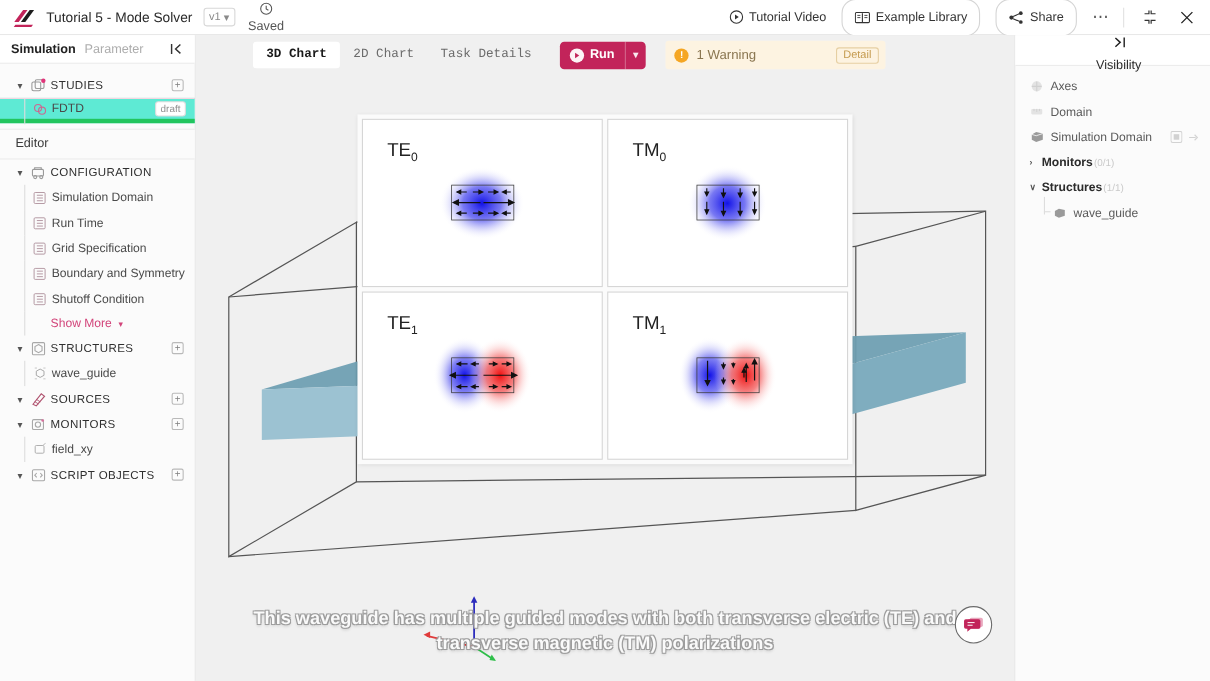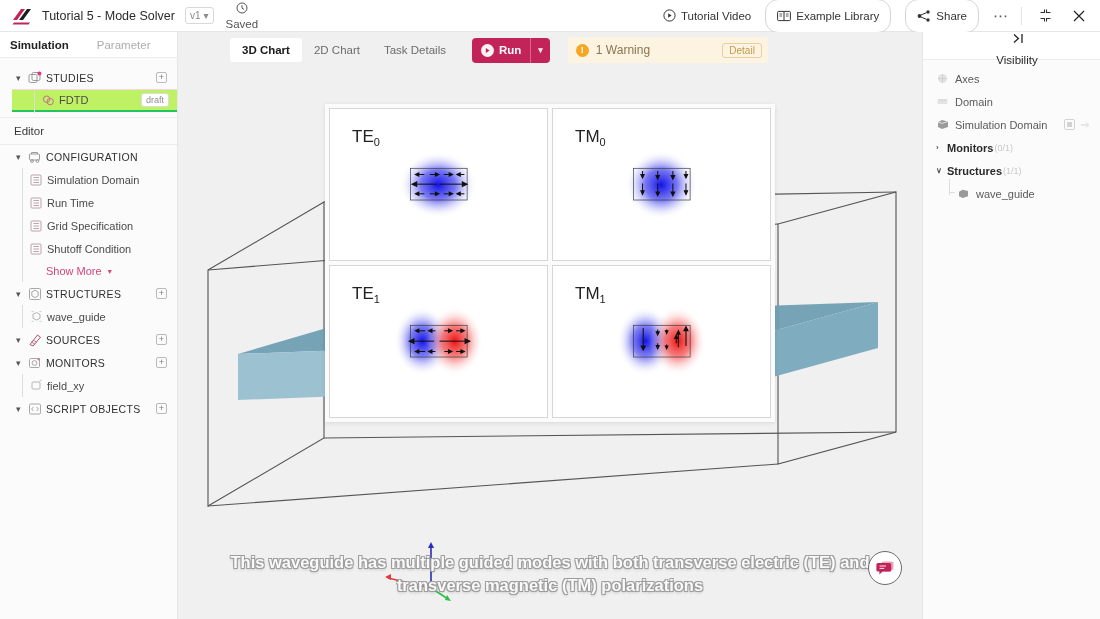--- a/index.html
+++ b/index.html
@@ -37,21 +37,21 @@
     width:22px; height:22px; color:#333; }
   .dots { letter-spacing:1px; font-size:15px; color:#555; margin-left:14px; line-height:8px; }
   .divider-v { width:1px; height:18px; background:#e2e2e2; margin-left:12px; }
 
   
   .left {
     position:absolute; left:0; top:32px; width:178px; height:587px;
     background:#fbfbfb; border-right:1px solid #e6e6e6;
   }
   .left-tabs {
-    height:26px; display:flex; align-items:center; padding:0 10px; gap:28px;
+    height:26px; display:flex; align-items:center; padding:0 10px; gap:8px;
     background:#ffffff; border-bottom:1px solid #ececec;
   }
   .lt-active { font-size:11.5px; color:#222; font-weight:bold; }
   .lt-idle { font-size:11.5px; color:#adadad; }
   .collapse-ic { margin-left:auto; font-size:12px; color:#444; }
 
   .tree { padding-top:8px; }
   .node {
     display:flex; align-items:center; height:23px; padding-left:16px;
     font-size:11px; color:#3a3a3a; position:relative;
@@ -61,21 +61,21 @@
   .grp-label { font-size:10.5px; letter-spacing:.35px; color:#2f2f2f; }
   .plus-box {
     position:absolute; right:10px; width:11px; height:11px;
     border:1px solid #b9b9b9; border-radius:2px; color:#7c7c7c;
     font-size:9px; line-height:9px; text-align:center;
   }
   .child { display:flex; align-items:center; height:23px; padding-left:30px; font-size:11px; color:#4a4a4a; position:relative;}
   .child .tick { position:absolute; left:22px; top:0; width:1px; height:23px; background:#ddd; }
   .child .ic { width:17px; flex:0 0 17px; display:flex; align-items:center; }
   .sel-row {
-    background:#bef264; border-top:1px solid #f5d6e0; border-bottom:2px solid #22c55e;margin-left:12px;
+    background:#5eead4; border-top:1px solid #f5d6e0; border-bottom:4px solid #22c55e;
   }
   .draft-badge {
     position:absolute; right:8px; border:1px solid #dcdcdc; background:#fff;
     border-radius:3px; font-size:9px; color:#8f8f8f; padding:1px 4px;
   }
   .editor-hd {
     height:28px; display:flex; align-items:center; padding-left:14px;
     font-size:11.5px; color:#3a3a3a; border-top:1px solid #ececec; border-bottom:1px solid #ececec;
     background:#fbfbfb; margin-top:5px;
   }
@@ -84,21 +84,21 @@
 
   
   .viewport {
     position:absolute; left:178px; top:32px; width:744px; height:587px;
     background:#f0f0f0; overflow:hidden;
   }
   .vp-toolbar {
     position:absolute; left:0; top:0; width:744px; height:36px;
     display:flex; align-items:center; padding-left:52px; gap:0; z-index:6;
   }
-  .chart-tab { font-size:11.5px; color:#6b6b6b; padding:0 12px; height:24px; line-height:24px; }
+  .chart-tab { font-size:11.5px; color:#6b6b6b; padding:0 12px; height:24px; line-height:24px;font-family:Liberation Mono, monospace; }
   .chart-tab.active { color:#1a1a1a; font-weight:bold; background:#ffffff; border-radius:3px; }
   .run-btn {
     display:flex; align-items:center; height:25px; border-radius:4px;
     background:#c2245a; color:#fff; font-size:11.5px; font-weight:bold; margin-left:14px;
   }
   .run-btn .play {
     width:13px; height:13px; border-radius:50%; background:rgba(255,255,255,.95);
     margin:0 5px 0 9px; display:flex; align-items:center; justify-content:center;
   }
   .run-btn .lbl { padding-right:9px; }
@@ -318,20 +318,30 @@
       </div>
       <div class="child">
         <span class="tick"></span>
         <span class="ic">
           <svg width="12" height="12" viewBox="0 0 12 12">
               <rect x="1" y="1" width="10" height="10" rx="1" fill="none" stroke="#b59aa4" stroke-width=".9"></rect>
               <path d="M3.5 3.5 H9 M3.5 6 H9 M3.5 8.5 H9" stroke="#b59aa4" stroke-width=".9"></path>
             </svg>
         </span>
         <span>Grid Specification</span>
+      </div>
+      <div class="child">
+        <span class="tick"></span>
+        <span class="ic">
+          <svg width="12" height="12" viewBox="0 0 12 12">
+              <rect x="1" y="1" width="10" height="10" rx="1" fill="none" stroke="#b59aa4" stroke-width=".9"></rect>
+              <path d="M3.5 3.5 H9 M3.5 6 H9 M3.5 8.5 H9" stroke="#b59aa4" stroke-width=".9"></path>
+            </svg>
+        </span>
+        <span>Boundary and Symmetry</span>
       </div>
       <div class="child">
         <span class="tick"></span>
         <span class="ic">
           <svg width="12" height="12" viewBox="0 0 12 12">
               <rect x="1" y="1" width="10" height="10" rx="1" fill="none" stroke="#b59aa4" stroke-width=".9"></rect>
               <path d="M3.5 3.5 H9 M3.5 6 H9 M3.5 8.5 H9" stroke="#b59aa4" stroke-width=".9"></path>
             </svg>
         </span>
         <span>Shutoff Condition</span>

